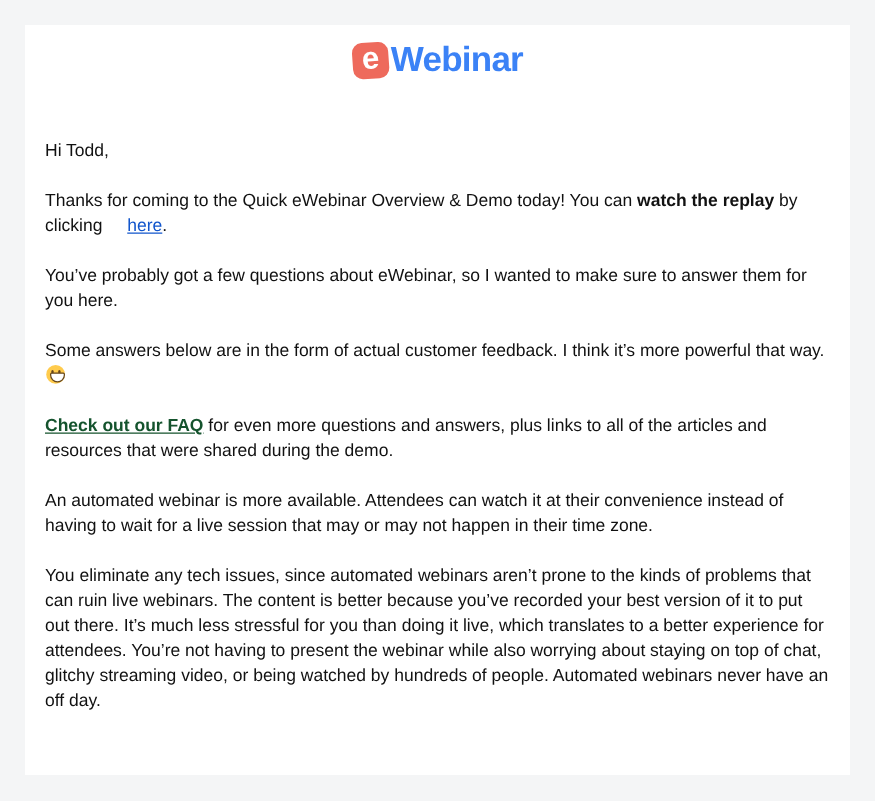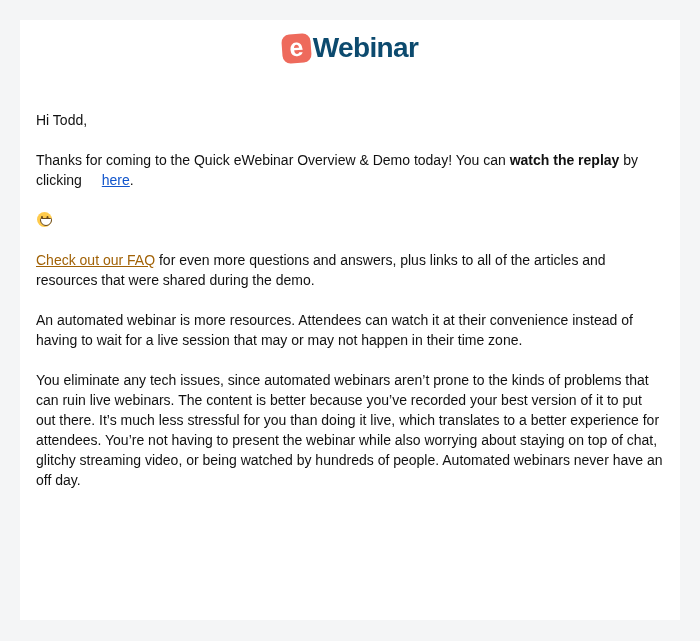--- a/index.html
+++ b/index.html
@@ -82,24 +82,25 @@
     border-radius: 2px 2px 9px 9px;
   }
 </style>
 </head>
 <body style="background: rgb(244, 245, 246);">
 
 <div class="card" style="background: rgb(255, 255, 255);">
   <div class="logo-row">
     <div class="logo">
       <span class="logo-badge" style="background: rgb(238, 106, 92);">e</span>
-      <span class="logo-text" style="color: #0c4a6e;">Webinar</span>
+      <span class="logo-text" style="color: #3b82f6;">Webinar</span>
     </div>
   </div>
   <div class="email-body">
       <p class="para"><span>Hi Todd,</span></p>
       <p class="para"><span>Thanks for coming to the Quick eWebinar Overview &amp; Demo today! You can </span><strong>watch the replay</strong><span> by clicking </span><a href="#" style="color: rgb(17, 85, 204); padding-left: 16px;">here</a><span>.</span></p>
-      <p class="para"><span class="emoji" role="img" aria-label="😀"></span></p>
-      <p class="para"><a href="#" style="color: #a16207;">Check out our FAQ</a><span> for even more questions and answers, plus links to all of the articles and resources that were shared during the demo.</span></p>
-      <p class="para"><span>An automated webinar is more resources. Attendees can watch it at their convenience instead of having to wait for a live session that may or may not happen in their time zone.</span></p>
+      <p class="para"><span>You’ve probably got a few questions about eWebinar, so I wanted to make sure to answer them for you here.</span></p>
+      <p class="para"><span>Some answers below are in the form of actual customer feedback. I think it’s more powerful that way. </span><span class="emoji" role="img" aria-label="😀"></span></p>
+      <p class="para"><a href="#" style="color: #14532d; font-weight: bold;">Check out our FAQ</a><span> for even more questions and answers, plus links to all of the articles and resources that were shared during the demo.</span></p>
+      <p class="para"><span>An automated webinar is more available. Attendees can watch it at their convenience instead of having to wait for a live session that may or may not happen in their time zone.</span></p>
       <p class="para"><span>You eliminate any tech issues, since automated webinars aren’t prone to the kinds of problems that can ruin live webinars. The content is better because you’ve recorded your best version of it to put out there. It’s much less stressful for you than doing it live, which translates to a better experience for attendees. You’re not having to present the webinar while also worrying about staying on top of chat, glitchy streaming video, or being watched by hundreds of people. Automated webinars never have an off day.</span></p>
     </div>
 </div>
 
 </body></html>

